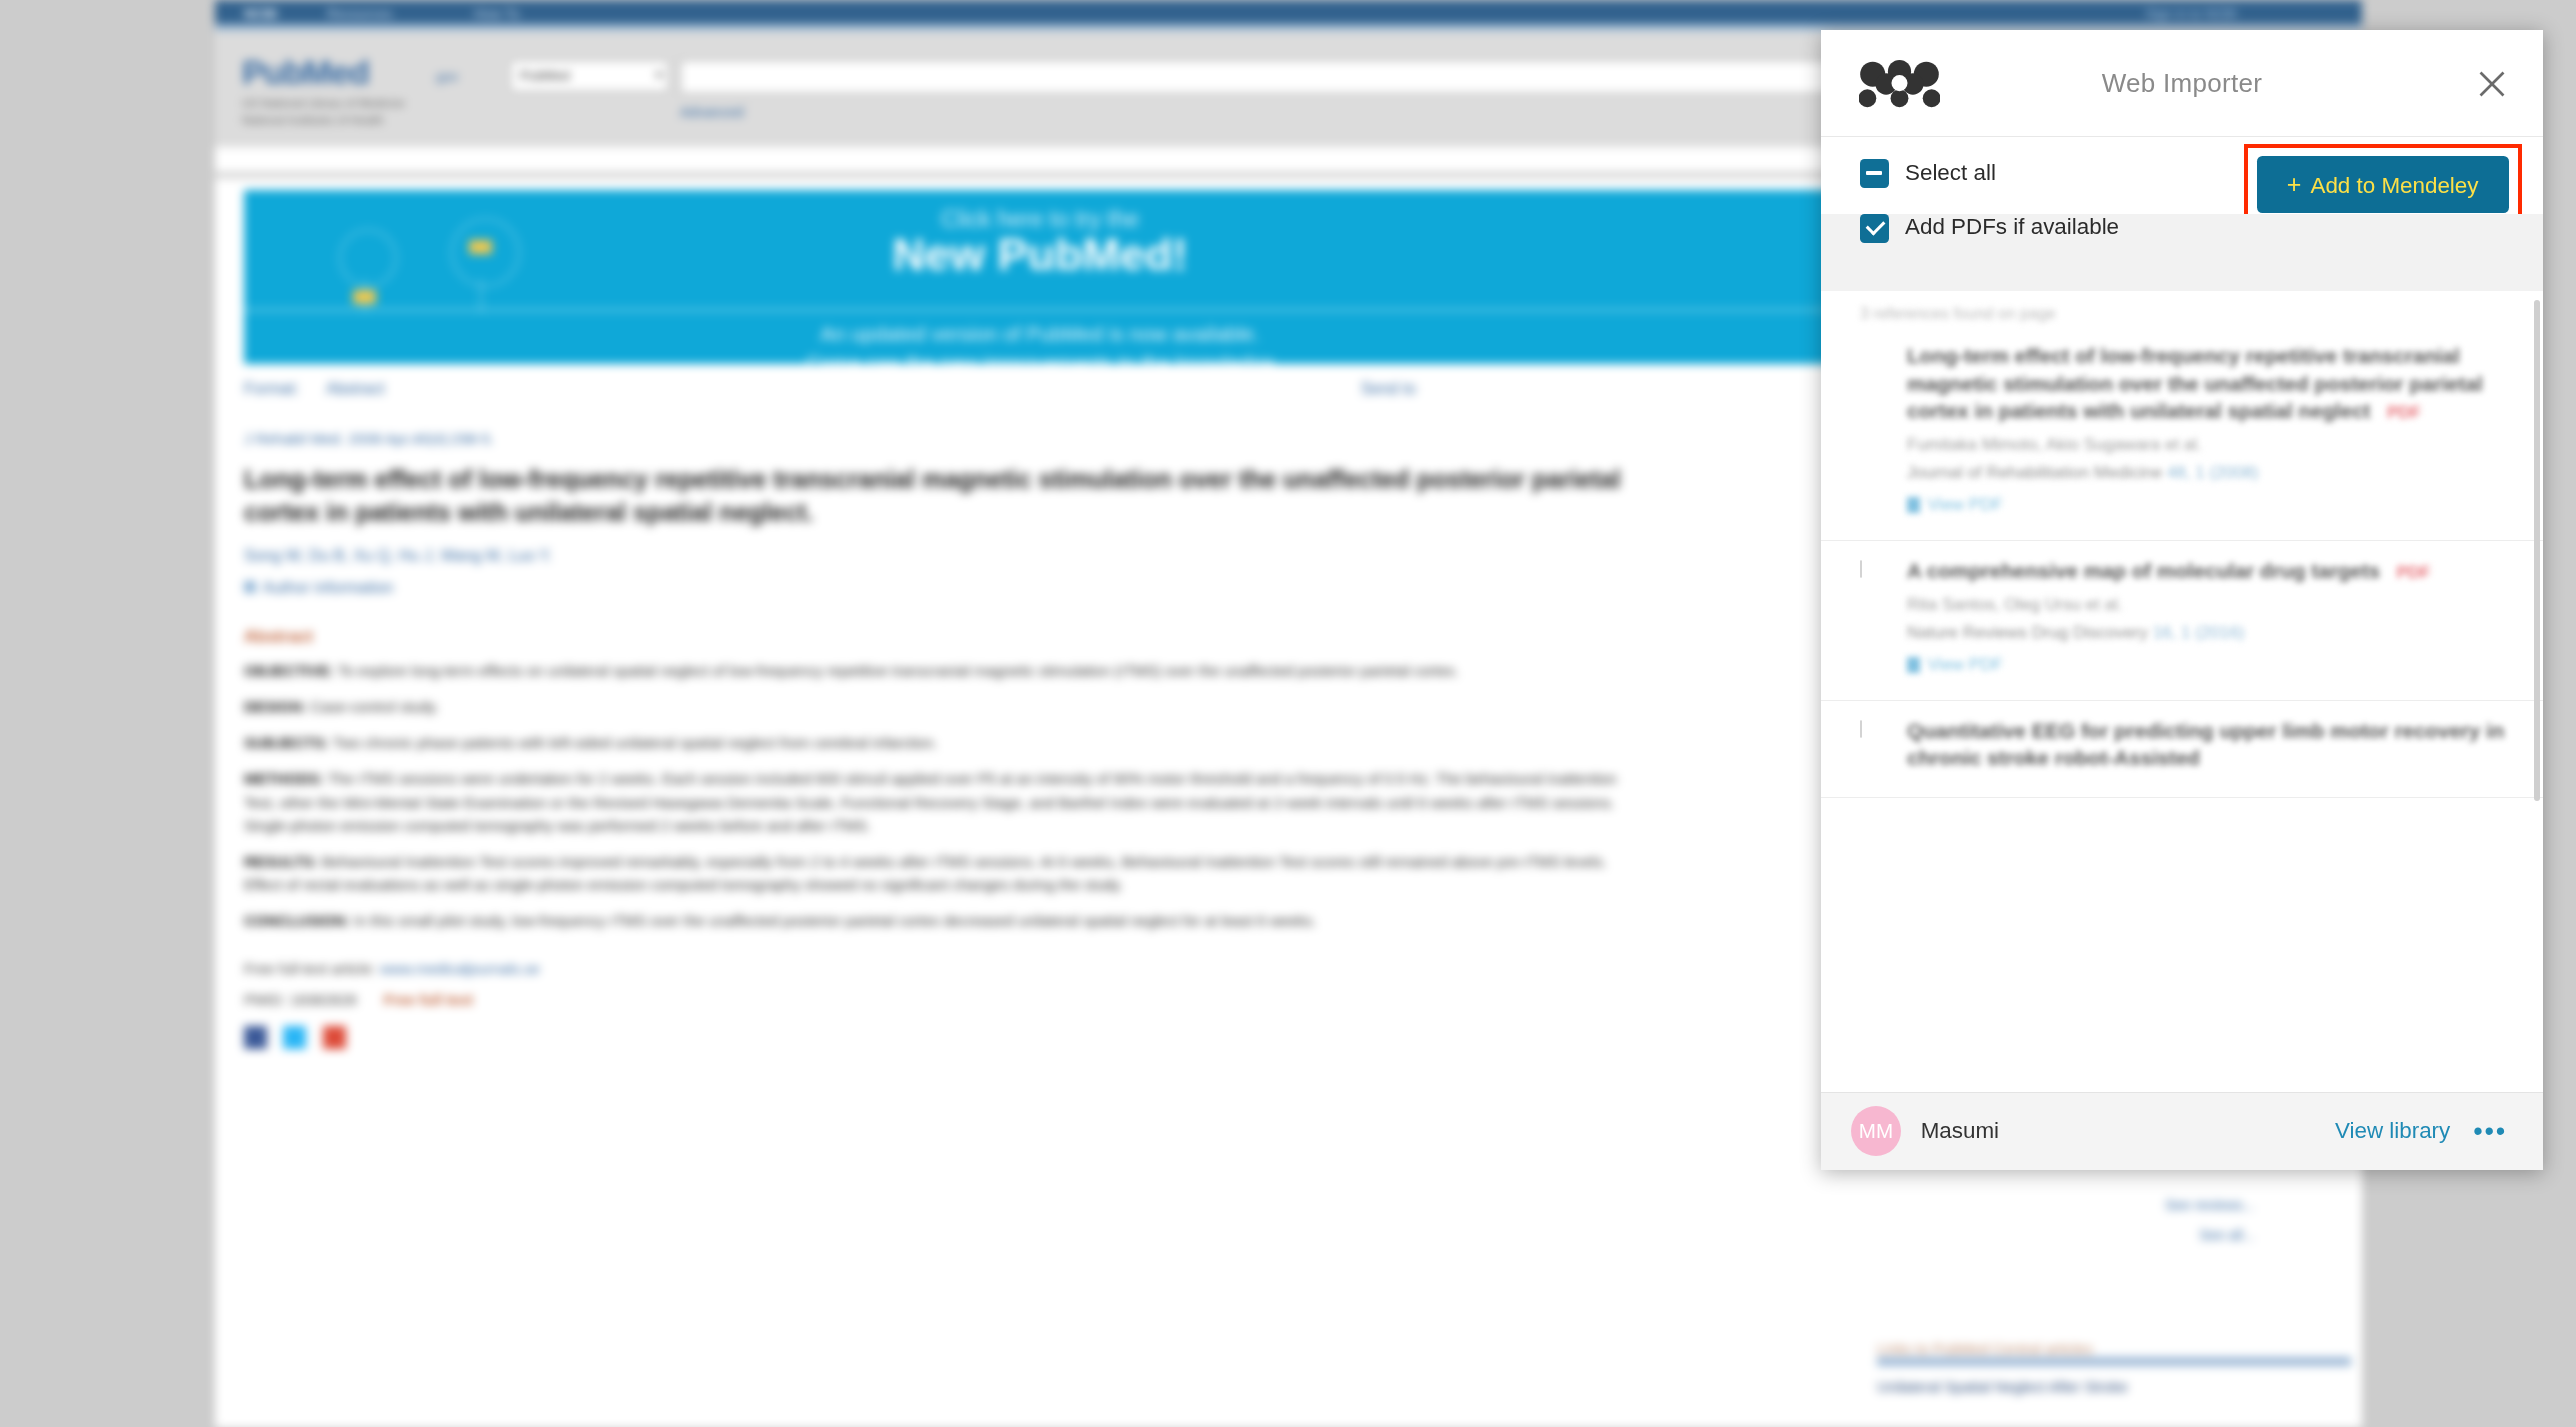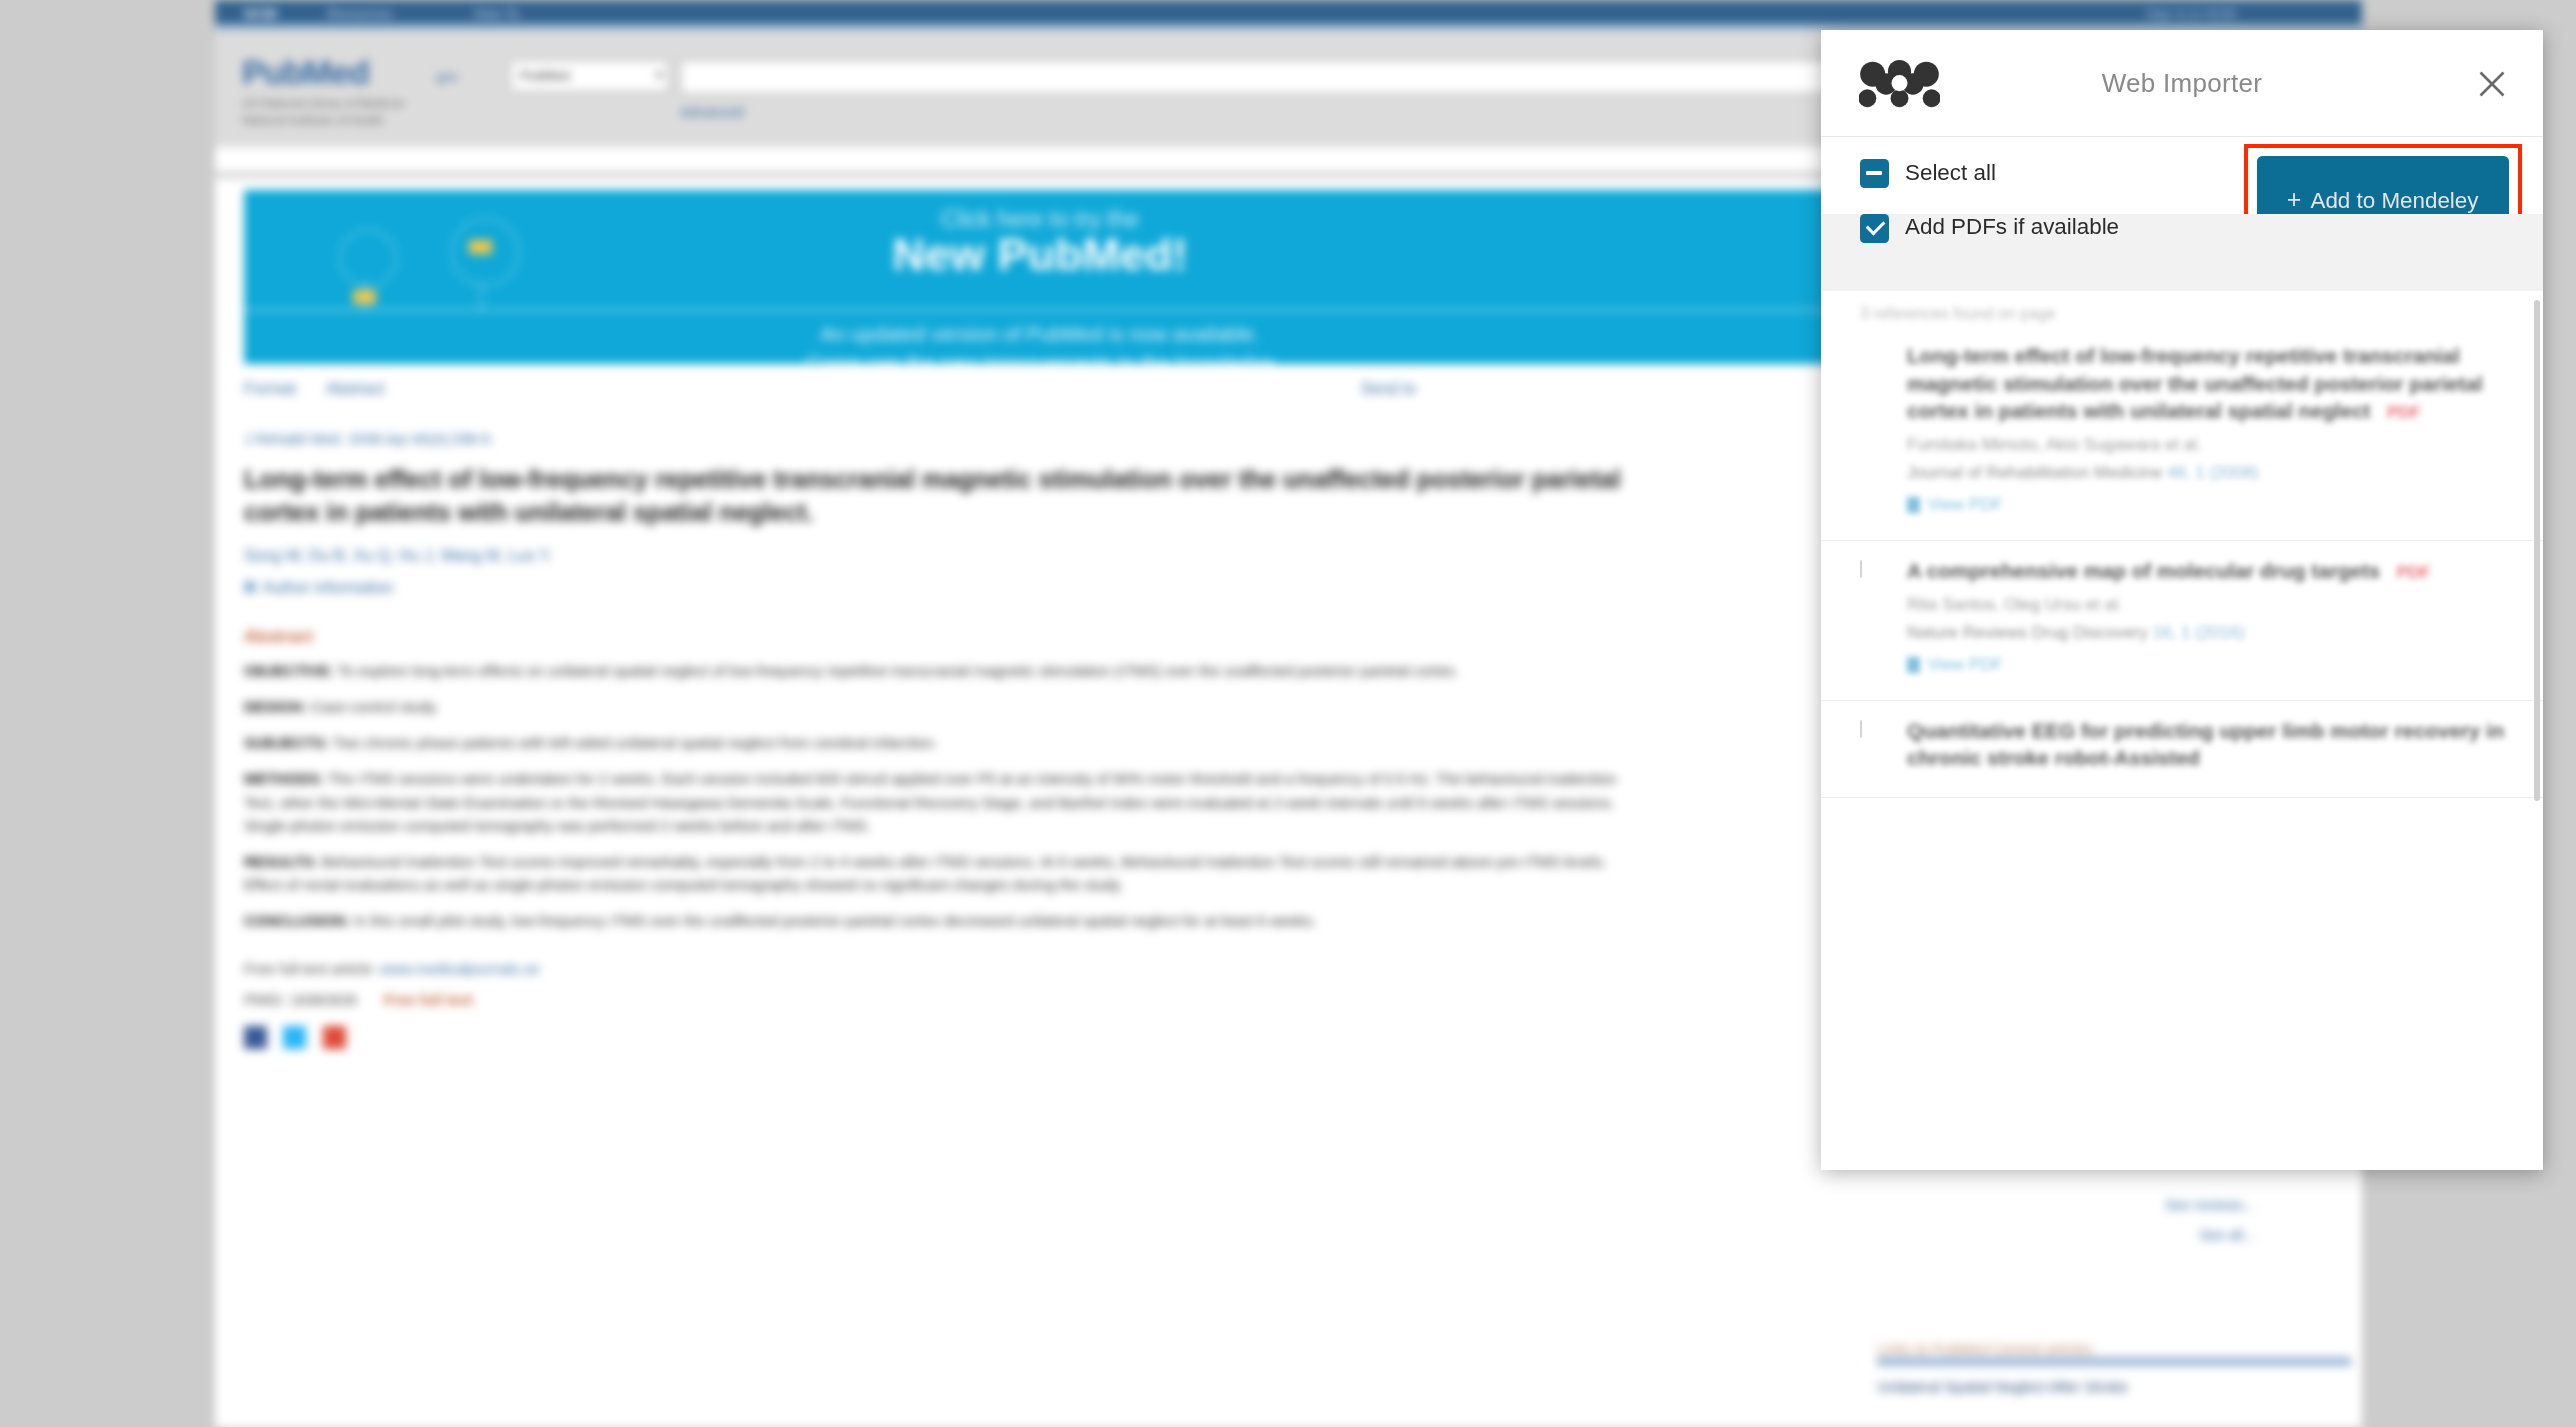--- a/index.html
+++ b/index.html
@@ -106,23 +106,23 @@
 
   .p-actions{position:relative;height:77px;flex:0 0 77px;background:#fff;}
   .selectall{position:absolute;left:39px;top:22.4px;display:flex;align-items:center;}
   .cbx{width:29px;height:29px;border-radius:4.5px;flex:0 0 29px;}
   .cbx.teal{background:#0f6f96;position:relative;}
   .cbx.teal .dash{position:absolute;left:6.3px;top:12.5px;width:16px;height:3.6px;background:#fff;border-radius:0.9px;}
   .cbx.teal .tick{position:absolute;left:7.2px;top:6.3px;width:14.3px;height:8px;border-left:3.6px solid #fff;border-bottom:3.6px solid #fff;transform:rotate(-45deg);}
   .cbx.empty{background:#fff;border:0.9px solid #d3d3d3;}
   .selectall .lab{margin-left:16px;font-size:22.4px;color:#2b2b2b;}
   .addbox{position:absolute;right:21.5px;top:7.2px;border:4.5px solid #ff2a00;padding:8px 9px;background:#fff;}
-  .addbtn{background:#0d6e95;border:none;border-radius:5.4px;color:#e5e5e5;
+  .addbtn{background:#0d6e95;border:none;border-radius:5.4px;color:#fde047;
           font-family:"Liberation Sans",sans-serif;font-size:22.4px;
-          padding:29px 30px;cursor:pointer;white-space:nowrap;}
+          padding:14px 30px;cursor:pointer;white-space:nowrap;}
   .addbtn .plus{font-size:25px;margin-right:9px;font-weight:400;}
 
   .pdfrow{position:relative;height:77px;flex:0 0 77px;background:#f2f2f2;display:flex;align-items:flex-start;padding-left:39px;}
   .pdfrow .lab{margin-left:16px;font-size:22.4px;color:#2b2b2b;}
 
   .p-list{position:relative;flex:1 1 auto;overflow:hidden;background:#fff;}
   .countline{padding:14.3px 0 3.6px 39px;font-size:16px;color:#b9b9b9;filter:blur(3px);}
   .refitem{display:flex;padding:16px 32px 25px 39px;border-bottom:0.9px solid #ededed;}
   .refitem .cbwrap{flex:0 0 29px;padding-top:3.6px;}
   .refbody{margin-left:18px;flex:1 1 auto;filter:blur(3px);}
@@ -372,17 +372,23 @@
         <div class="refbody">
           <div class="reftitle">
             <span>Quantitative EEG for predicting upper limb motor recovery in chronic stroke robot-Assisted</span>
           </div>
         </div>
       </div>
 
       <div class="listscroll"></div>
     </div>
 
+    <div class="p-foot">
+      <div class="avatar">MM</div>
+      <div class="uname">Masumi</div>
+      <div class="viewlib">View library</div>
+      <div class="dots">•••</div>
+    </div>
 
   </div>
 
 </div>
 
 
 </body></html>

